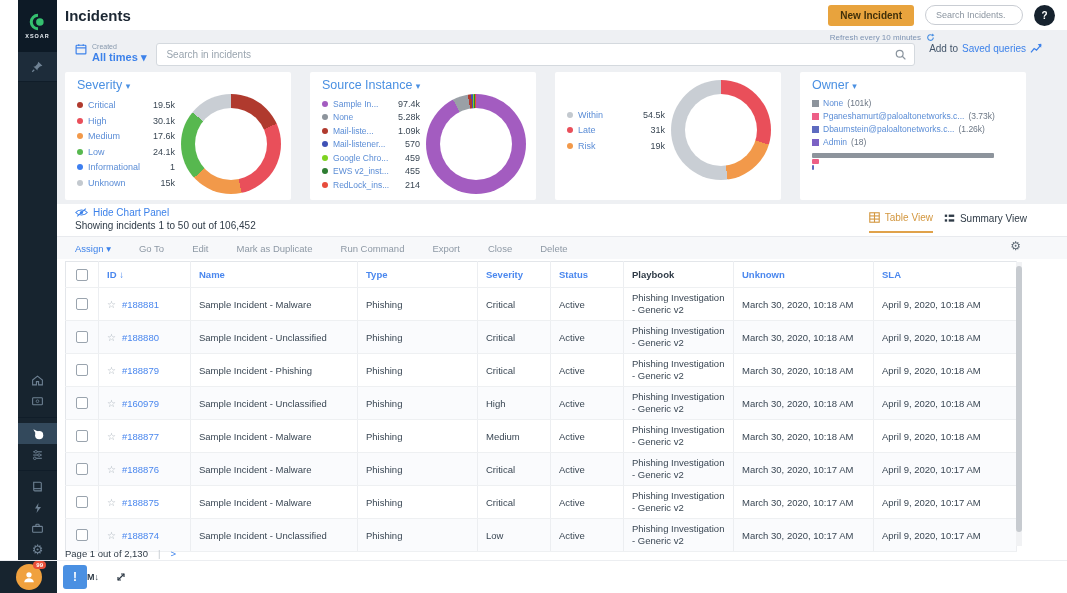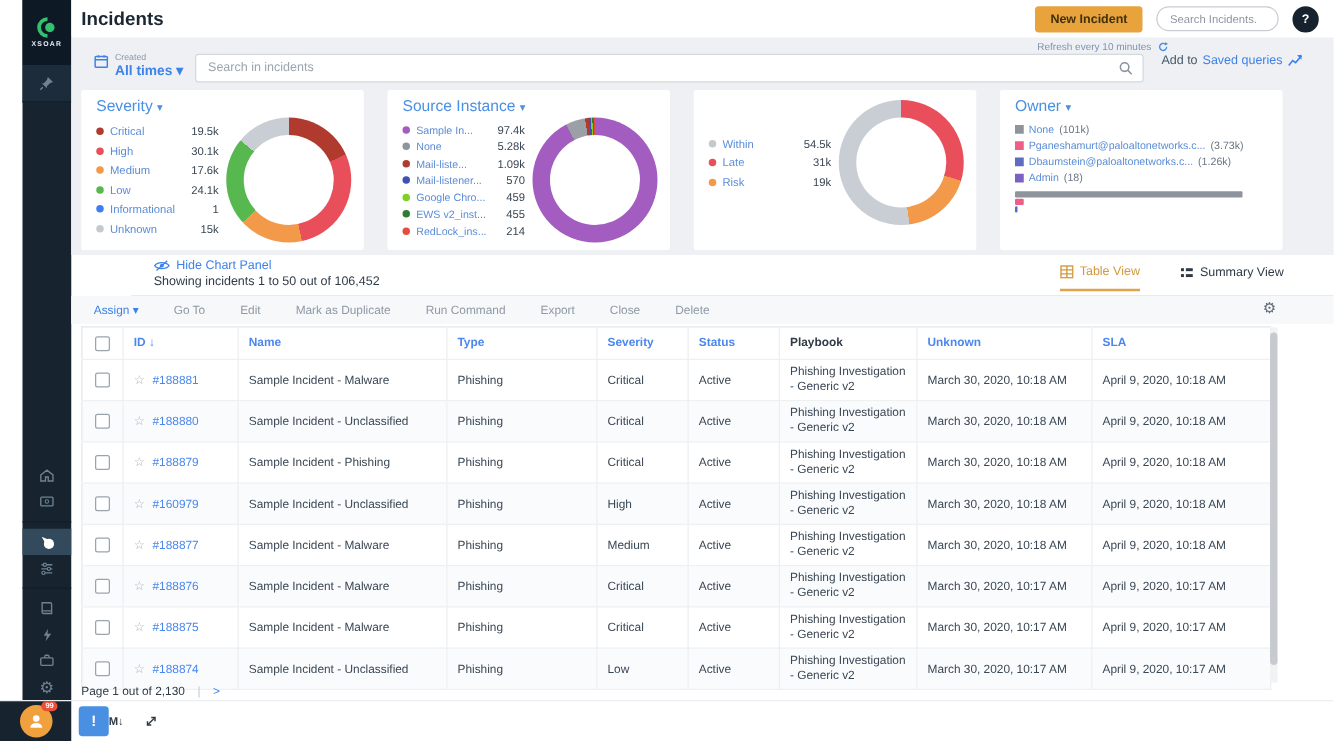--- a/index.html
+++ b/index.html
@@ -61,24 +61,24 @@
   .owner-legend { display:flex; flex-wrap:wrap; align-items:center; column-gap:10px; row-gap:3px; margin-top:6px; }
   .owner-item { display:flex; align-items:center; gap:4px; font-size:8.5px; cursor:pointer; }
   .owner-item.block { width:100%; }
   .sq { width:7px; height:7px; flex:none; }
   .owner-label { color:#5b8dd6; white-space:nowrap; overflow:hidden; max-width:158px; }
   .owner-count { color:#6b7684; }
   .owner-bars { margin-top:6px; width:182px; display:flex; flex-direction:column; gap:1px; }
   .hbar { height:5px; border-radius:1px; }
 
   
-  .list-head { position:absolute; left:57px; right:0; top:204px; height:33px; background:#fff; border-bottom:1px solid #e8eaee;margin-left:48px; }
+  .list-head { position:absolute; left:57px; right:0; top:204px; height:33px; background:#fff; border-bottom:1px solid #e8eaee; }
   .hide-chart { position:absolute; left:18px; top:3px; display:flex; align-items:center; gap:5px; font-size:10px; color:#3d82ea; cursor:pointer; }
   .showing-text { position:absolute; left:18px; top:16px; font-size:10px; color:#2f3b47; }
-  .view-tabs { position:absolute; right:40px; top:8px; display:flex; gap:32px; }
+  .view-tabs { position:absolute; right:40px; top:8px; display:flex; gap:11px; }
   .view-tab { display:flex; align-items:center; gap:5px; font-size:10px; cursor:pointer; padding-bottom:8px; }
   .view-tab.active { color:#d3973f; border-bottom:2px solid #e0a24a; }
   .view-tab.inactive { color:#2f3b47; }
 
   
   .action-bar { position:absolute; left:57px; right:0; top:237px; height:22px; background:#f7f8fa; display:flex; align-items:center; padding-left:18px; gap:0; }
   .action-item { font-size:9.5px; color:#8e99a5; margin-right:28px; cursor:pointer; white-space:nowrap; }
   .action-item.assign { color:#3d82ea; }
   .table-gear { position:absolute; right:46px; top:3px; font-size:12px; color:#5f6b76; cursor:pointer; line-height:1; }
 

